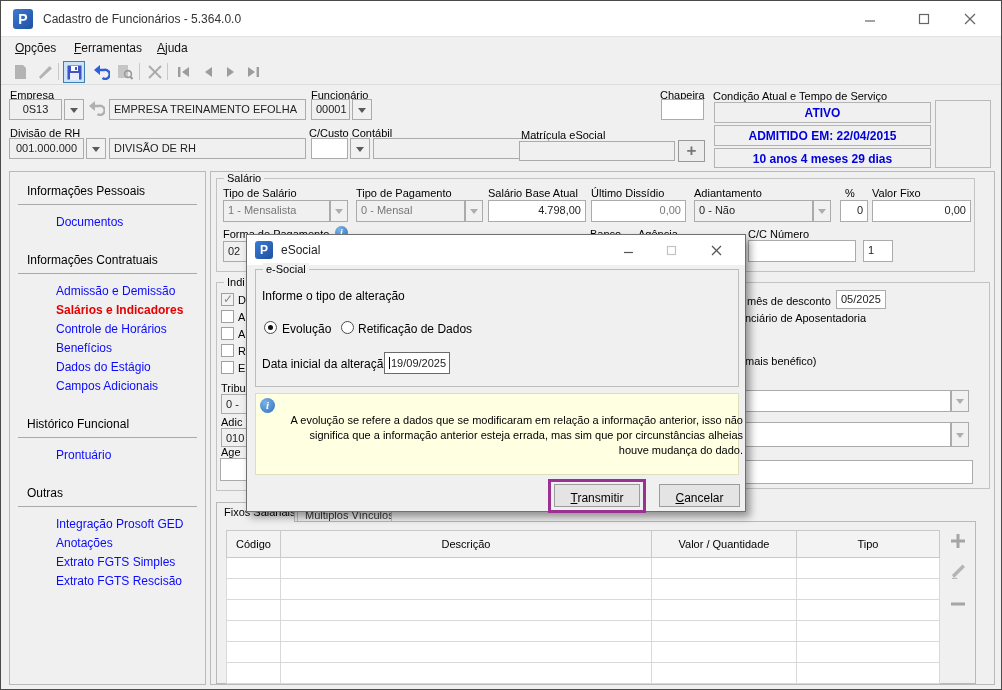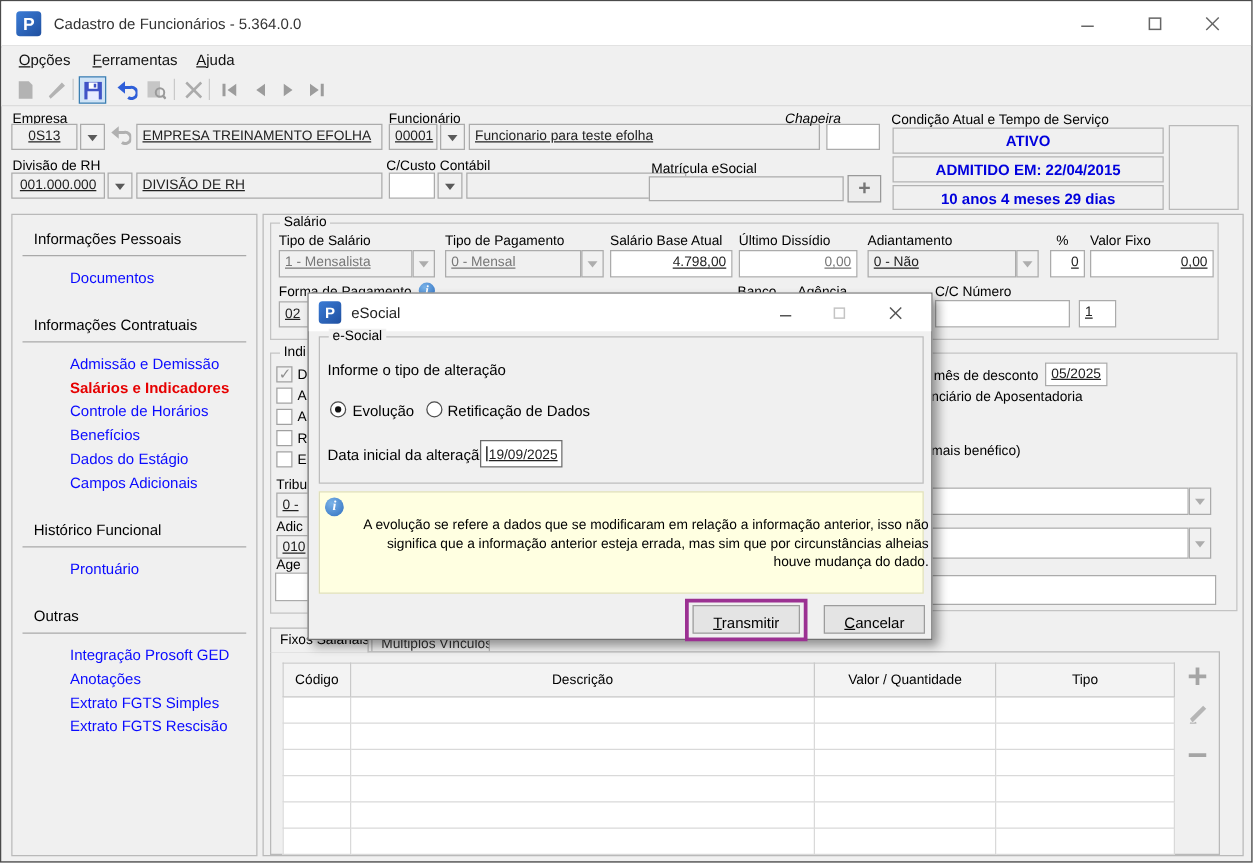--- a/index.html
+++ b/index.html
@@ -27,21 +27,21 @@
   .menu-item{position:absolute; top:3px; font-size:12px; color:#111;}
 
   .toolbar{position:absolute; left:0; top:59px; width:1000px; height:25px; background:#f0f0f0;
            border-bottom:1px solid #dcdcdc;}
   .tbtn{position:absolute; top:1px; width:22px; height:22px; display:flex; align-items:center; justify-content:center;}
   .tbtn.boxed{border:1px solid #3c7fb1; background:#cfe3f6;}
   .tsep{position:absolute; top:3px; width:1px; height:17px; background:#c9c9c9;}
 
   
   .field{position:absolute; background:#f0f0f0; border:1px solid #ababab; font-size:11px;
-         color:#222; padding:3px 4px 0 4px; overflow:hidden; white-space:nowrap;text-decoration:underline;}
+         color:#222; padding:3px 4px 0 4px; overflow:hidden; white-space:nowrap;}
   .field.white{background:#fff;}
   .field.right{text-align:right;}
   .field.graytext{color:#777;}
   .combo-btn{position:absolute; background:#f1f1f1; border:1px solid #ababab;}
   .combo-btn::after{content:""; position:absolute; left:50%; top:50%; margin:-2px 0 0 -4px;
          border-left:4px solid transparent; border-right:4px solid transparent; border-top:5px solid #5a5a5a;}
   .combo-btn.light::after{border-top-color:#adadad;}
   .plusbtn{position:absolute; background:#ededed; border:1px solid #999; color:#777;
          font-size:17px; font-weight:bold; text-align:center; line-height:19px;}
 
@@ -209,23 +209,22 @@
     <svg width="18" height="16">
       <path d="M5 6 h7 a4.5 4.5 0 1 1 -1.5 8" fill="none" stroke="#b0b0b0" stroke-width="2.4"></path>
       <path d="M8 1 L2 6 L8 11 Z" fill="#b0b0b0"></path>
     </svg>
   </div>
   <div class="field" style="left:108px; top:98px; width:197px; height:21px;">EMPRESA TREINAMENTO EFOLHA</div>
 
   <div class="label" style="left:310px; top:88px;">Funcionário</div>
   <div class="field" style="left:310px; top:98px; width:39px; height:21px; text-align:center;">00001</div>
   <div class="combo-btn" style="left:351px; top:98px; width:20px; height:21px;"></div>
-  <div class="field" style="left:374px; top:98px; width:281px; height:21px;">Funcionario para teste efolha</div>
-
-  <div class="label" style="left:627px; top:88px;font-style:italic;">Chapeira</div>
+
+  <div class="label" style="left:659px; top:88px;">Chapeira</div>
   <div class="field white" style="left:660px; top:98px; width:43px; height:21px;"></div>
 
   <div class="label" style="left:712px; top:89px;">Condição Atual e Tempo de Serviço</div>
   <div class="statusbox" style="left:713px; top:101px; width:217px; height:21px;">ATIVO</div>
   <div class="statusbox" style="left:713px; top:124px; width:217px; height:21px;">ADMITIDO EM: 22/04/2015</div>
   <div class="statusbox" style="left:713px; top:147px; width:217px; height:20px;">10 anos 4 meses 29 dias</div>
   <div class="panel" style="left:934px; top:99px; width:56px; height:68px;"></div>
 
   <div class="label" style="left:9px; top:126px;">Divisão de RH</div>
   <div class="field" style="left:8px; top:137px; width:75px; height:21px; text-align:center;">001.000.000</div>

